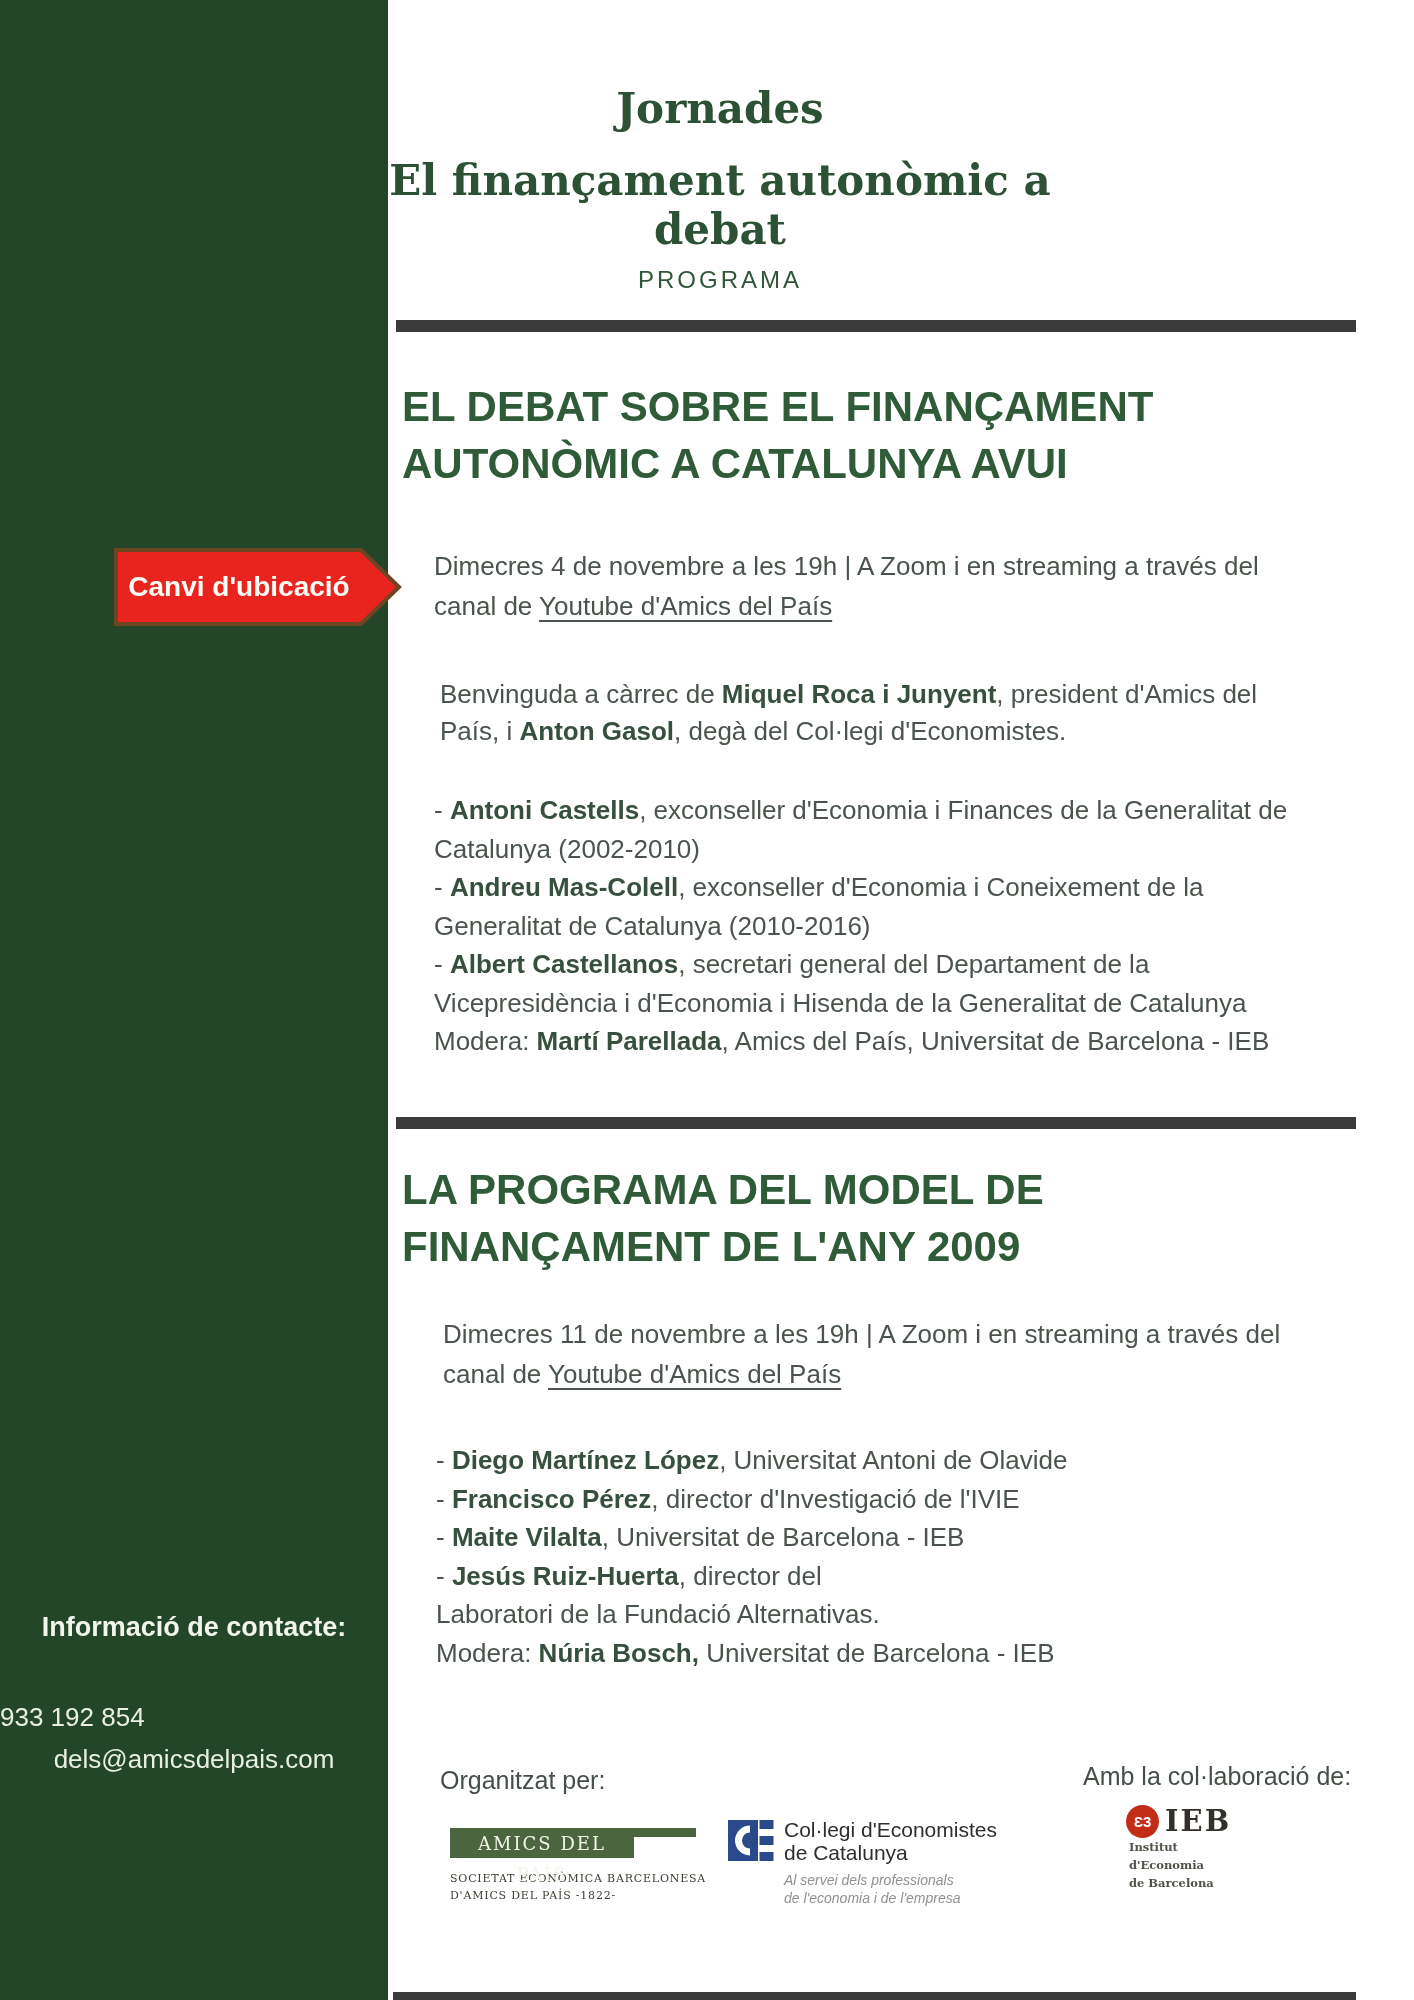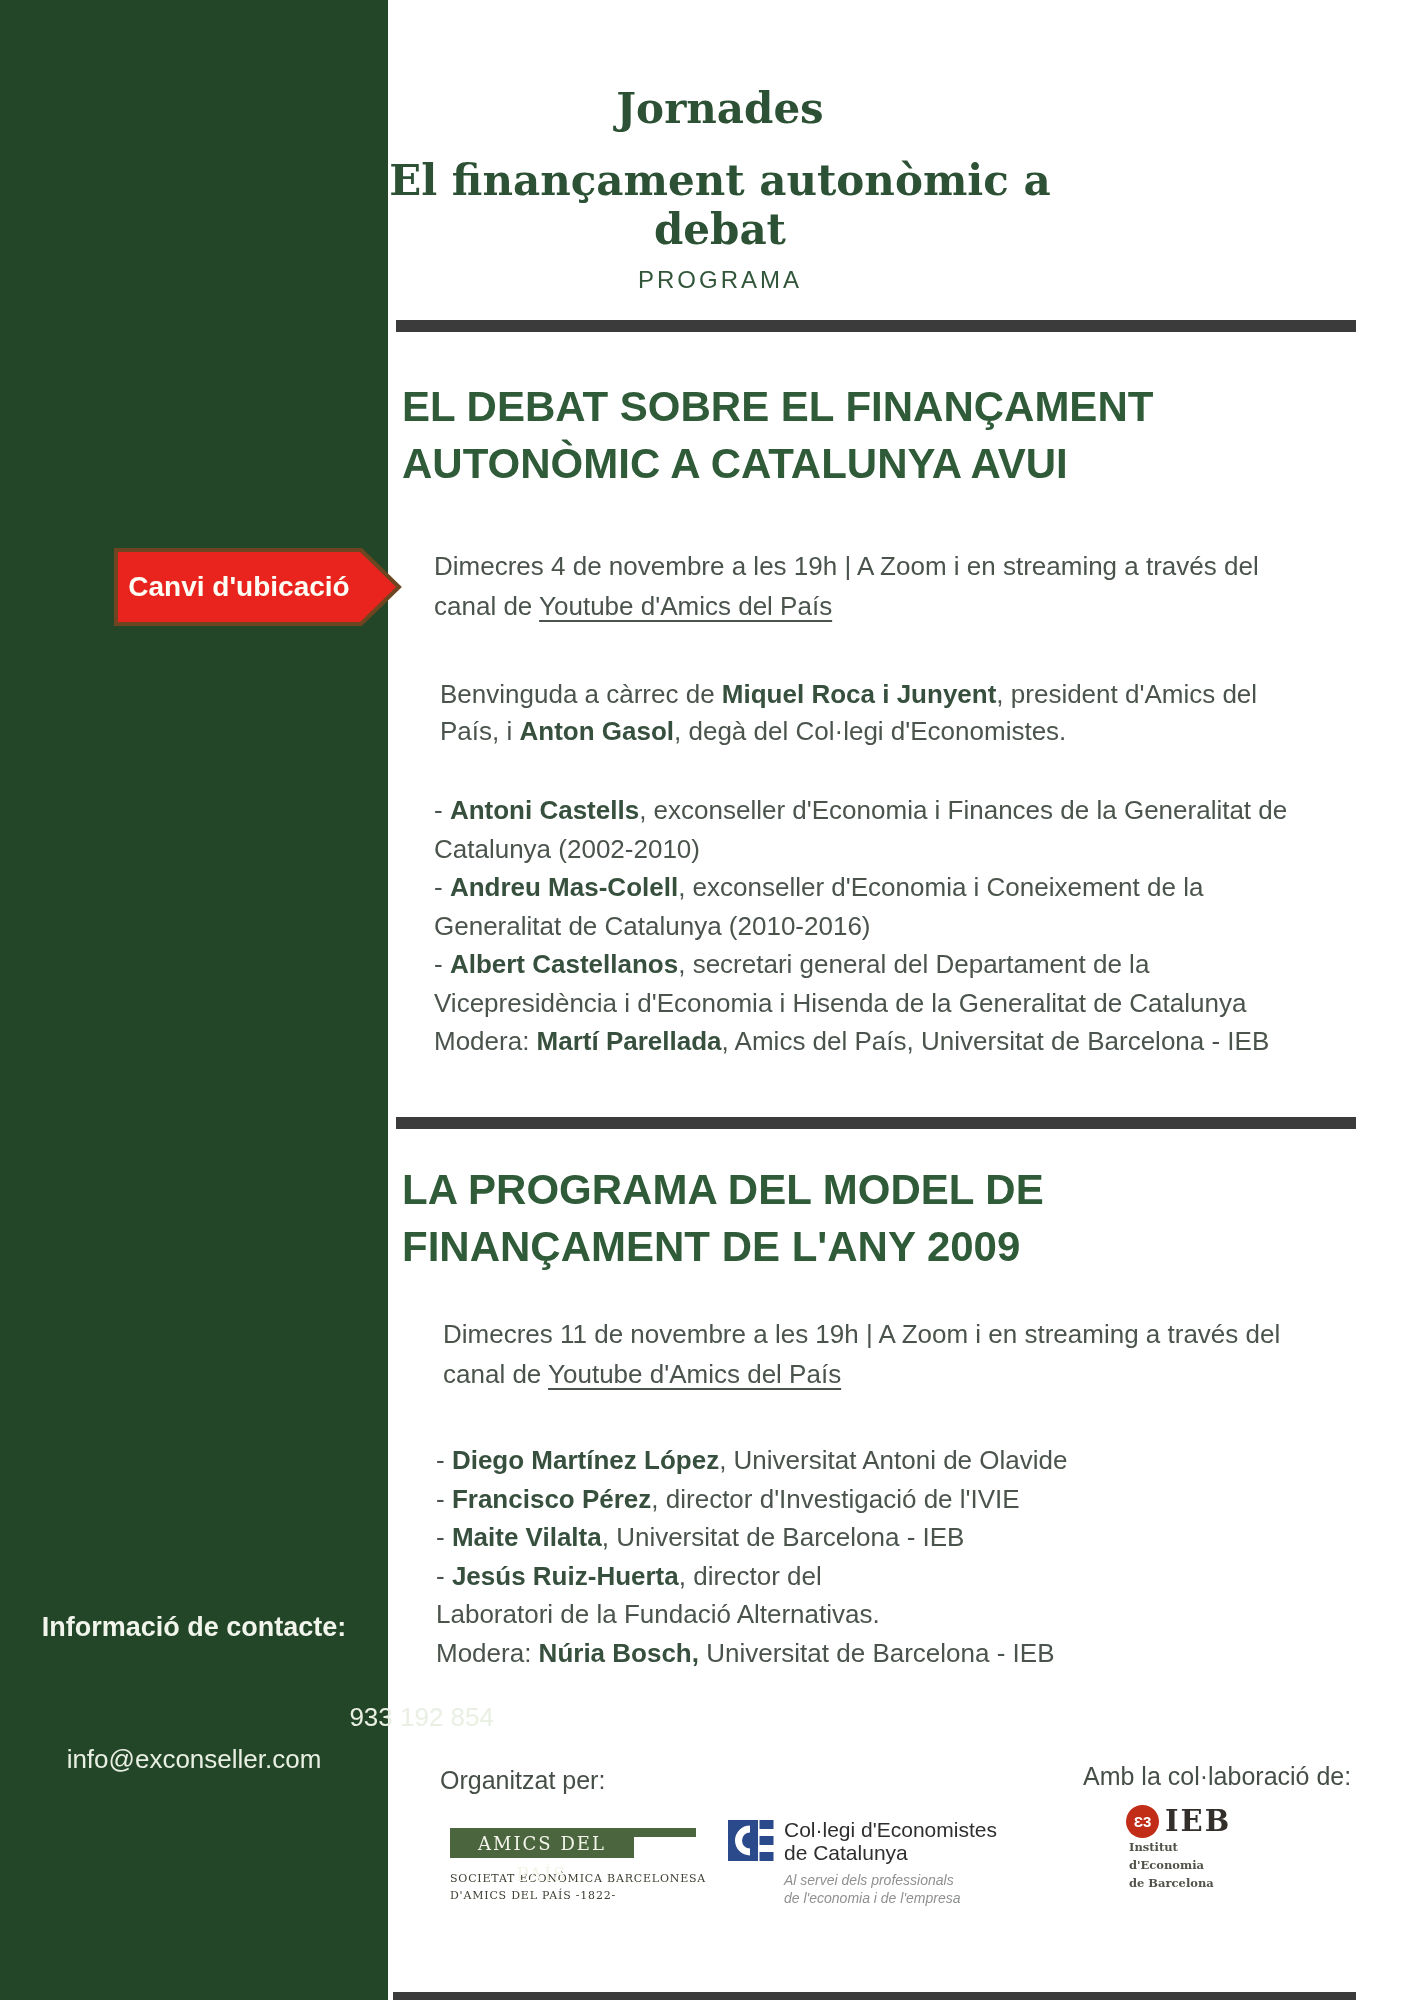--- a/index.html
+++ b/index.html
@@ -10,22 +10,22 @@
   .sidebar{position:absolute;left:0;top:0;width:388px;height:2000px;background:#244628;}
 
   
   .banner{position:absolute;left:113px;top:547px;width:292px;height:80px;}
   .banner-label{position:absolute;left:0;top:0;width:252px;height:80px;display:flex;
         align-items:center;justify-content:center;color:#fdfdf6;font-weight:bold;font-size:28px;}
 
   
   .contact-heading{position:absolute;left:0;top:1612px;width:388px;text-align:center;
         color:#f1f5ec;font-weight:bold;font-size:27px;}
-  .contact-phone{position:absolute;left:0;top:1702px;width:446px;text-align:right;
-        color:#e9efe3;font-size:26px;margin-left:48px;}
+  .contact-phone{position:absolute;left:0;top:1702px;width:446px;text-align:left;
+        color:#e9efe3;font-size:26px;}
   .contact-email{position:absolute;left:0;top:1744px;width:388px;text-align:center;
         color:#e9efe3;font-size:26px;}
 
   
   .title-line{position:absolute;left:330px;width:780px;text-align:center;
         font-family:"DejaVu Serif",serif;font-weight:bold;color:#2c5134;font-size:42px;}
   .title1{top:84px;}
   .title2{top:156px;}
   .subtitle{position:absolute;left:330px;top:266px;width:780px;text-align:center;
         color:#315639;font-size:24px;letter-spacing:3px;}
@@ -136,21 +136,21 @@
       <div class="rich-line"><span>- </span><span class="b">Diego Martínez López</span><span>, Universitat Antoni de Olavide</span></div>
       <div class="rich-line"><span>- </span><span class="b">Francisco Pérez</span><span>, director d'Investigació de l'IVIE</span></div>
       <div class="rich-line"><span>- </span><span class="b">Maite Vilalta</span><span>, Universitat de Barcelona - IEB</span></div>
       <div class="rich-line"><span>- </span><span class="b">Jesús Ruiz-Huerta</span><span>, director del</span></div>
       <div class="rich-line"><span>Laboratori de la Fundació Alternativas.</span></div>
       <div class="rich-line"><span>Modera: </span><span class="b">Núria Bosch,</span><span> Universitat de Barcelona - IEB</span></div>
     </div>
 
   <div class="contact-heading">Informació de contacte:</div>
   <div class="contact-phone">933 192 854</div>
-  <div class="contact-email">info@exconseller.com</div>
+  <div class="contact-email">dels@amicsdelpais.com</div>
 
   <div class="org-label">Organitzat per:</div>
   <div class="collab-label">Amb la col·laboració de:</div>
 
   <div class="amics">
     <div class="amics-box">AMICS DEL PAÍS</div>
     <div class="amics-bar"></div>
     <div class="amics-sub">
       <div>SOCIETAT ECONÒMICA BARCELONESA</div>
       <div>D'AMICS DEL PAÍS -1822-</div>

